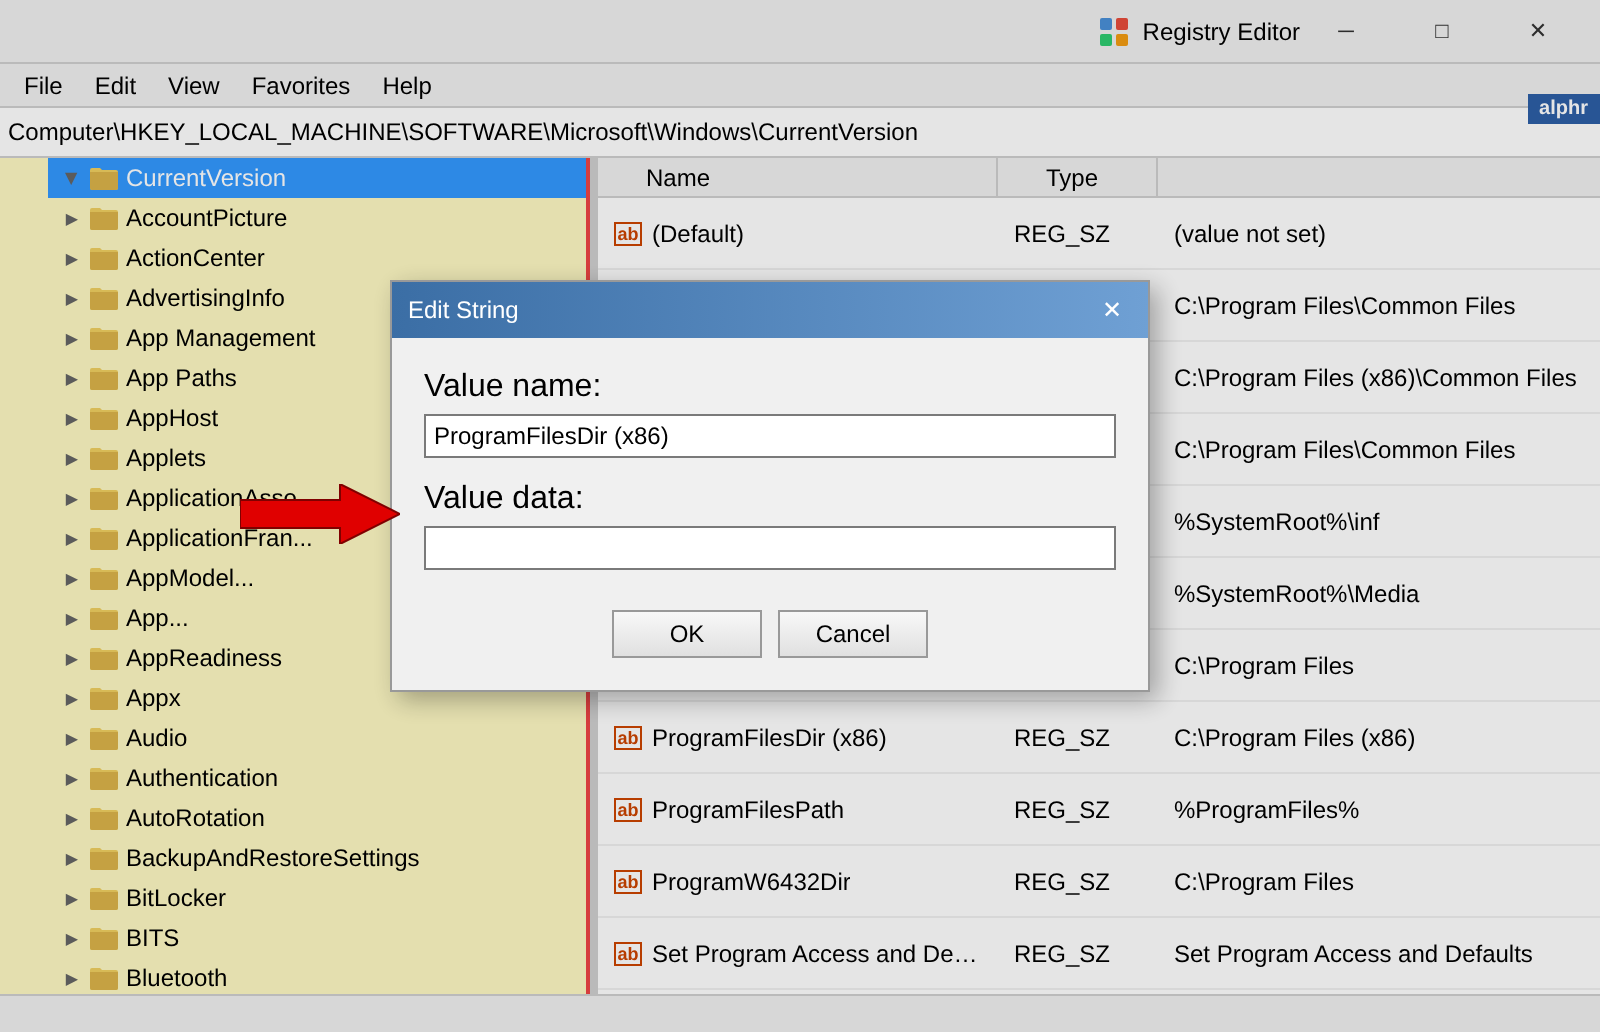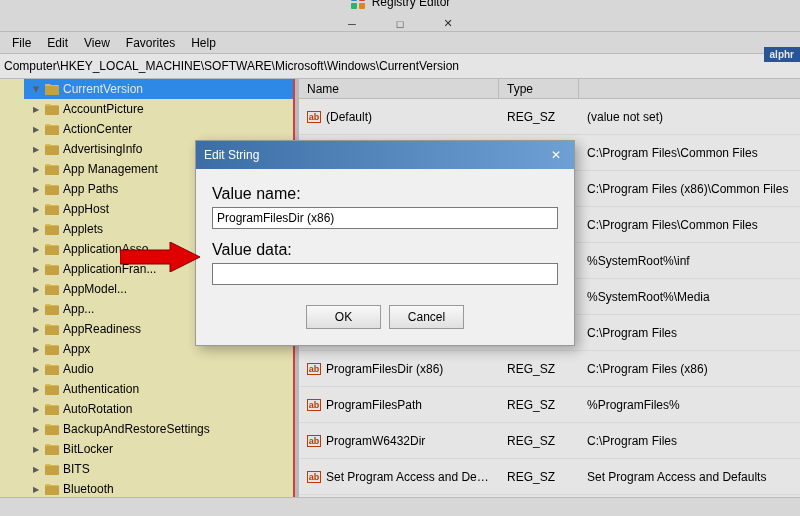--- a/index.html
+++ b/index.html
@@ -14,22 +14,21 @@
     }
 
     
     .title-bar {
       background: #f0f0f0;
       height: 32px;
       display: flex;
       align-items: center;
       padding: 0 8px;
       border-bottom: 1px solid #d0d0d0;
-      justify-content: center;
-      flex-direction: column;
+      justify-content: flex-end;
     }
     .title-bar-left {
       display: flex;
       align-items: center;
       gap: 6px;
     }
     .title-bar-icon {
       width: 16px;
       height: 16px;
       display: flex;
@@ -163,21 +162,21 @@
     }
 
     .reg-header {
       display: flex;
       background: #f0f0f0;
       border-bottom: 1px solid #d0d0d0;
       height: 20px;
       align-items: center;
     }
     .reg-col-header {
-      padding: 0 8px;
+      padding: 0 24px;
       font-size: 12px;
       color: #000;
       border-right: 1px solid #d0d0d0;
       height: 100%;
       display: flex;
       align-items: center;
       font-weight: normal;
     }
     .reg-col-name { width: 200px; }
     .reg-col-type { width: 80px; }

